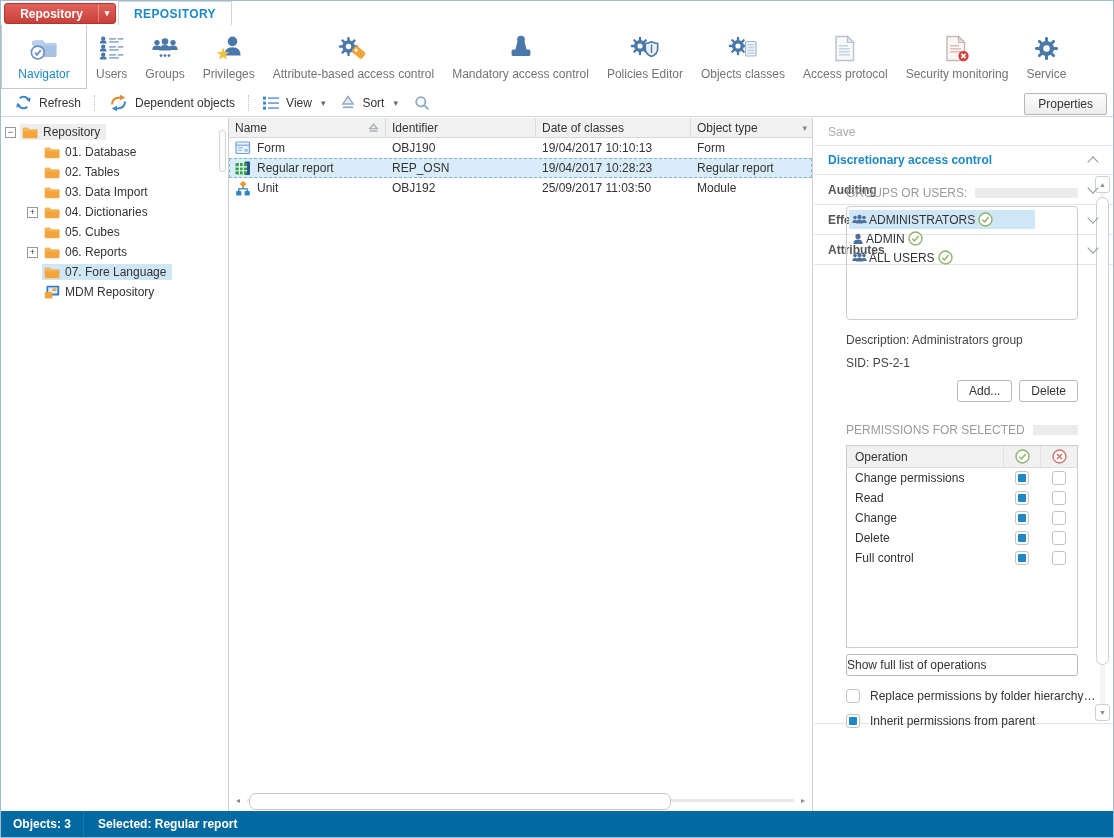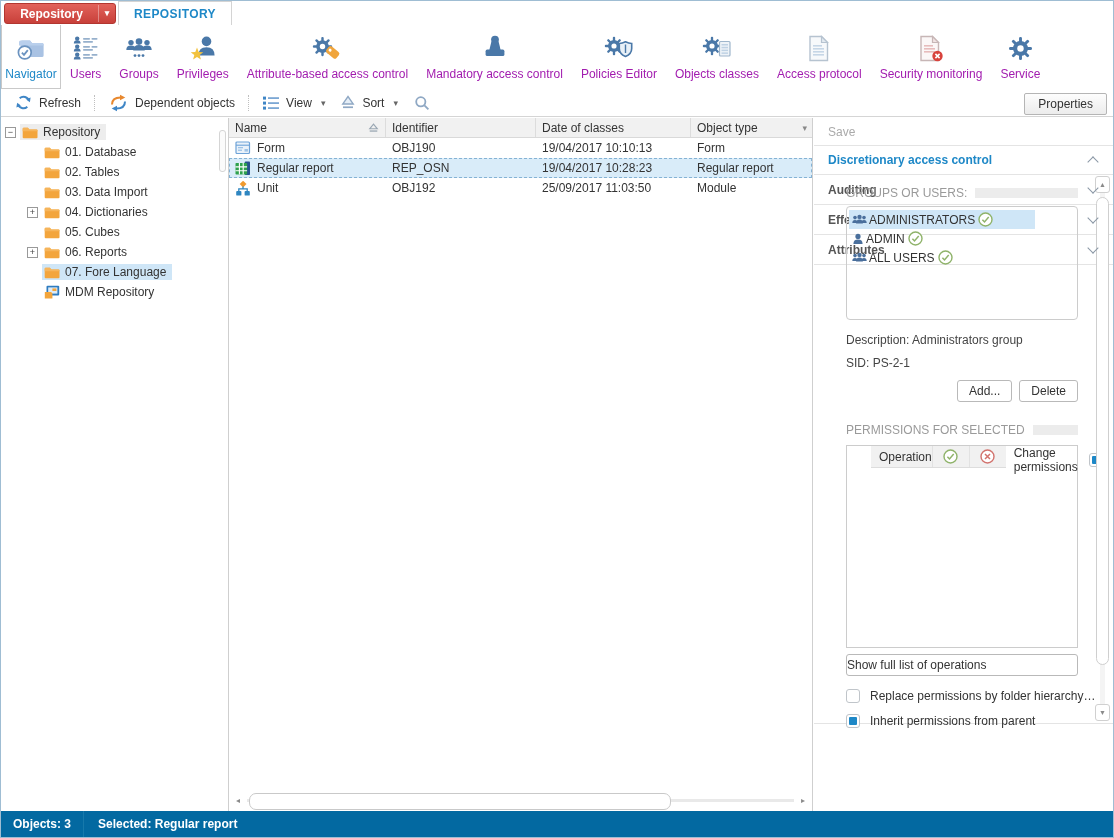--- a/index.html
+++ b/index.html
@@ -12,22 +12,22 @@
     border:1px solid #b23630;border-radius:3px;color:#fff;font-weight:bold;display:flex;align-items:center;cursor:default;}
   .repo-btn .t{flex:1;text-align:center;}
   .repo-btn .caret{width:16px;border-left:1px solid rgba(255,255,255,.35);text-align:center;font-size:9px;line-height:17px;}
   .repo-tab{position:absolute;left:117px;top:0;height:24px;padding:0 15px;border:1px solid #d4d4d4;border-bottom:1px solid #fff;
     display:flex;align-items:center;color:#1e88c7;font-weight:bold;letter-spacing:.4px;background:#fff;}
 
   
   .ribbon{position:absolute;top:24px;left:0;right:0;height:64px;display:flex;align-items:stretch;background:#fff;}
   .rbtn{display:flex;flex-direction:column;align-items:center;padding:5px 9px 0;cursor:default;}
   .rbtn .ric{height:36px;display:flex;align-items:center;justify-content:center;}
-  .rbtn .rlbl{margin-top:1px;color:#a21caf;white-space:nowrap;}
-  .rbtn.active{width:60px;box-sizing:border-box;border:1px solid #c9c9c9;border-top:none;}
+  .rbtn .rlbl{margin-top:1px;color:#737373;white-space:nowrap;}
+  .rbtn.active{width:86px;box-sizing:border-box;border:1px solid #c9c9c9;border-top:none;}
   .rbtn.active .rlbl{color:#1e88c7;}
 
   
   .toolbar{position:absolute;top:88px;left:0;right:0;height:28px;border-bottom:1px solid #d5d5d5;display:flex;align-items:center;padding:0 6px;box-sizing:border-box;background:#fff;}
   .tbtn{display:flex;align-items:center;gap:7px;padding:3px 8px;color:#333;cursor:default;white-space:nowrap;}
   .tbtn .dd{font-size:9px;color:#666;margin-left:2px;}
   .tsep{width:1px;height:16px;border-left:1px dotted #bfbfbf;margin:0 5px;}
   .props-btn{position:absolute;right:6px;top:4px;padding:3px 13px;border:1px solid #b5b5b5;border-radius:2px;
     background:linear-gradient(#fdfdfd,#ececec);color:#333;cursor:default;}
 
@@ -74,21 +74,21 @@
   .lbl-bar .bar{flex:1;height:10px;background:#ececec;}
   .glist{margin-top:6px;height:114px;border:1px solid #ccc;border-radius:4px;padding:3px 2px;box-sizing:border-box;}
   .grow2{height:19px;display:flex;align-items:center;gap:2px;padding:0 3px;cursor:default;}
   .grow2.sel{background:#cfe6f7;width:186px;box-sizing:border-box;}
   .grow2 .gname{color:#333;margin-right:1px;}
   .meta{margin-top:13px;color:#444;}
   .meta2{margin-top:9px;color:#444;}
   .btnrow{margin-top:10px;display:flex;justify-content:flex-end;gap:7px;}
   .btn{padding:3px 11px;border:1px solid #b9b9b9;border-radius:3px;background:#fff;color:#333;cursor:default;}
   .perm-lbl{margin-top:21px;}
-  .ptable{margin-top:8px;height:203px;border:1px solid #ccc;box-sizing:border-box;display:flex;flex-direction:row;padding-left:24px;}
+  .ptable{margin-top:8px;height:203px;border:1px solid #ccc;box-sizing:border-box;display:flex;flex-direction:column;}
   .pt-head{height:21px;background:#f1f1f1;border-bottom:1px solid #ddd;display:grid;grid-template-columns:1fr 37px 37px;align-items:center;flex:none;}
   .pt-head .hc{display:flex;align-items:center;justify-content:center;height:100%;border-left:1px solid #e2e2e2;}
   .pt-head .hname{justify-content:flex-start;padding-left:8px;border-left:none;color:#333;}
   .pt-row{height:20px;display:grid;grid-template-columns:1fr 37px 37px;align-items:center;}
   .pt-row .pc{display:flex;align-items:center;justify-content:center;}
   .pt-row .pname{justify-content:flex-start;padding-left:8px;color:#333;}
   .cb{width:14px;height:14px;box-sizing:border-box;border:1px solid #c0c5ca;border-radius:3px;background:#fff;flex:none;}
   .cb.checked{position:relative;}
   .cb.checked::after{content:'';position:absolute;left:2px;top:2px;width:8px;height:8px;background:#1e88c7;border-radius:1px;}
   .wide-btn{margin-top:6px;width:232px;height:22px;box-sizing:border-box;border:1px solid #b9b9b9;border-radius:3px;background:#fff;

